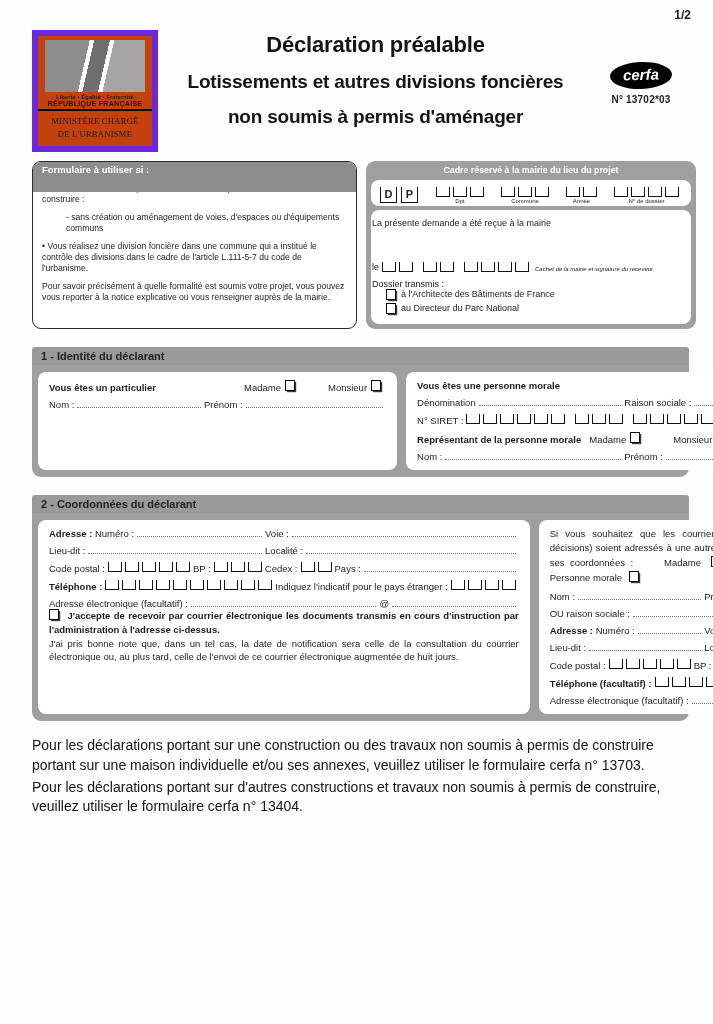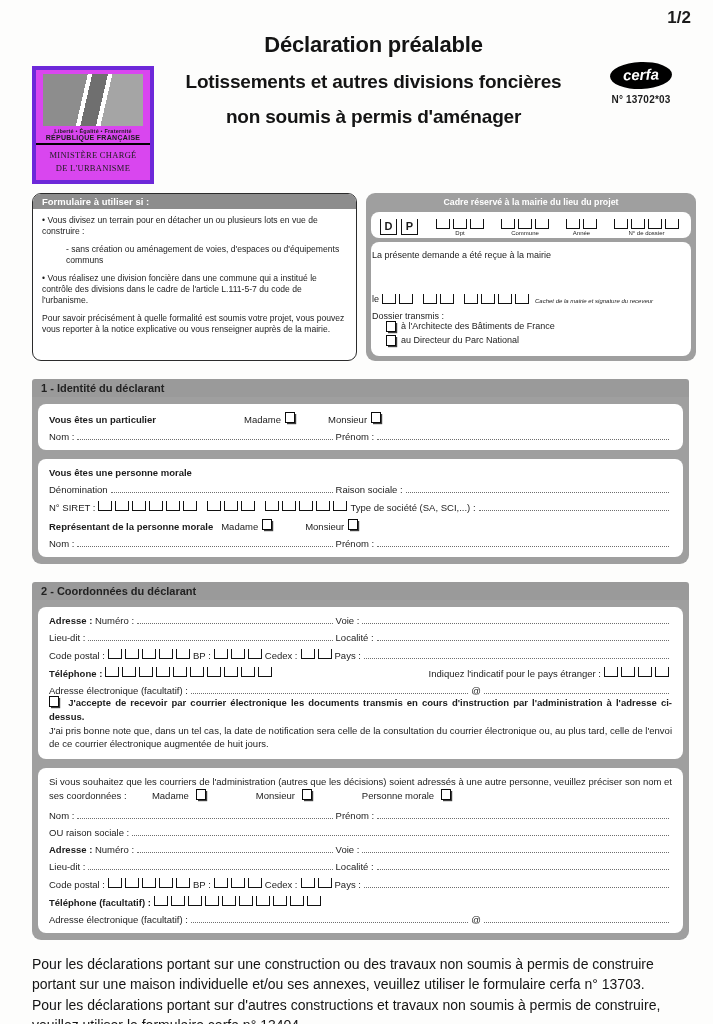--- a/index.html
+++ b/index.html
@@ -1,38 +1,38 @@
 <!DOCTYPE html>
 <html><head>
 <meta charset="utf-8">
 <style>
   html,body{margin:0;padding:0;}
   .page{position:relative;width:713px;height:1024px;background:#fdfdfc;overflow:hidden;
         font-family:"Liberation Sans","DejaVu Sans",sans-serif;color:#1c1c1c;}
   
-  .page-num{position:absolute;top:8px;right:22px;font-weight:bold;font-size:17px;}
+  .page-num{position:absolute;top:8px;right:22px;font-weight:bold;font-size:12px;}
   .header{display:flex;align-items:flex-start;margin:30px 24px 0 32px;}
-  .logo-box{width:114px;border:4px solid #6d28d9;background:#d946ef;text-align:center;flex:0 0 auto;margin-top:36px;}
+  .logo-box{width:114px;border:6px solid #6d28d9;background:#c2410c;text-align:center;flex:0 0 auto;}
   .logo-top{padding:4px 4px 2px;border-bottom:2px solid #000;}
   .emblem{height:52px;margin:0 3px 2px;background:linear-gradient(103deg,#8d8d8d 40%,#fff 40%,#fff 44%,#6f6f6f 44%,#6f6f6f 58%,#fff 58%,#fff 62%,#a5a5a5 62%);}
   .motto{font-size:5.5px;font-weight:bold;letter-spacing:.2px;}
   .republic{font-size:7px;font-weight:bold;letter-spacing:.3px;}
   .logo-bottom{padding:4px 2px 5px;font-family:"Liberation Serif","DejaVu Serif",serif;font-size:8.5px;letter-spacing:.3px;line-height:1.5;}
   .title{flex:1;text-align:center;font-weight:bold;letter-spacing:-.2px;color:#141414;padding:0 6px;}
   .t1{font-size:22px;margin-top:2px;}
   .t2{font-size:19px;margin-top:13px;}
   .cerfa{width:96px;flex:0 0 auto;text-align:center;padding-top:32px;}
   .cerfa-oval{display:inline-block;background:#000;color:#fff;font-style:italic;font-weight:bold;
               font-size:15px;border-radius:50%;padding:4px 13px 6px;transform:rotate(-2deg);}
   .cerfa-num{font-weight:bold;font-size:10px;margin-top:5px;letter-spacing:.2px;}
   
   .twocol{display:flex;align-items:stretch;gap:9px;margin:9px 24px 0 32px;height:168px;}
   .usage-box{flex:0 0 305px;border:1.5px solid #2b2b2b;border-radius:9px;position:relative;
              padding:21px 9px 4px;font-size:8.6px;line-height:1.28;overflow:hidden;background:#fff;}
-  .usage-head{position:absolute;top:0;left:0;right:0;height:15px;background:#8d8d8d;
+  .usage-head{position:absolute;top:0;left:0;right:0;height:30px;background:#8d8d8d;
               border-radius:7px 7px 0 0;color:#fff;font-weight:bold;font-size:9.5px;
               padding:2px 0 0 9px;box-sizing:border-box;}
   .usage-box p{margin:0 0 7px;}
   .usage-box p.ind{margin-left:24px;margin-bottom:7px;}
   .mairie-panel{flex:1;background:#9f9f9f;border-radius:9px;padding:2px 5px 5px;display:flex;
                 flex-direction:column;gap:4px;box-sizing:border-box;}
   .mairie-title{color:#fff;font-weight:bold;font-size:8.8px;text-align:center;padding:2px 0 1px;}
   .wbox{background:#fff;border-radius:8px;}
   .code-box{padding:7px 9px 2px;}
   .code-row{display:flex;align-items:flex-start;}
@@ -54,21 +54,21 @@
   .cell:last-child{margin-right:0;}
   .cell.letter{width:15px;height:15px;font-weight:bold;font-size:11px;text-align:center;
                line-height:15px;margin-right:4px;}
   .cb{display:inline-block;width:8px;height:9px;border:1.3px solid #0a0a0a;background:#fff;
       box-shadow:1.6px 1.6px 0 -0.4px #3c3c3c;margin:0 5px 0 4px;vertical-align:-1px;}
   
   .section{margin:18px 24px 0 32px;}
   .sec-head{background:#9a9a9a;color:#222;font-weight:bold;font-size:11px;
             padding:3px 0 3px 9px;border-radius:3px 3px 0 0;}
   .sec-body{background:#9f9f9f;border-radius:0 0 9px 9px;padding:7px 6px;display:flex;
-            flex-direction:column;gap:9px;}
+            flex-direction:row;gap:9px;}
   .fbox{background:#fff;border-radius:8px;padding:7px 11px 8px;font-size:9.5px;}
   .frow{display:flex;align-items:baseline;margin:6px 0 0;}
   .frow:first-child{margin-top:1px;}
   .half{display:flex;flex:0 0 46%;align-items:baseline;}
   .rest{display:flex;flex:1;align-items:baseline;}
   .lbl{white-space:nowrap;}
   .lbl-b{white-space:nowrap;font-weight:bold;}
   .dots{flex:1;border-bottom:1.2px dotted #6e6e6e;align-self:stretch;margin:0 3px 2px;min-width:18px;}
   .dots15{flex:1.5;}
   .gap28{display:inline-block;width:28px;}

